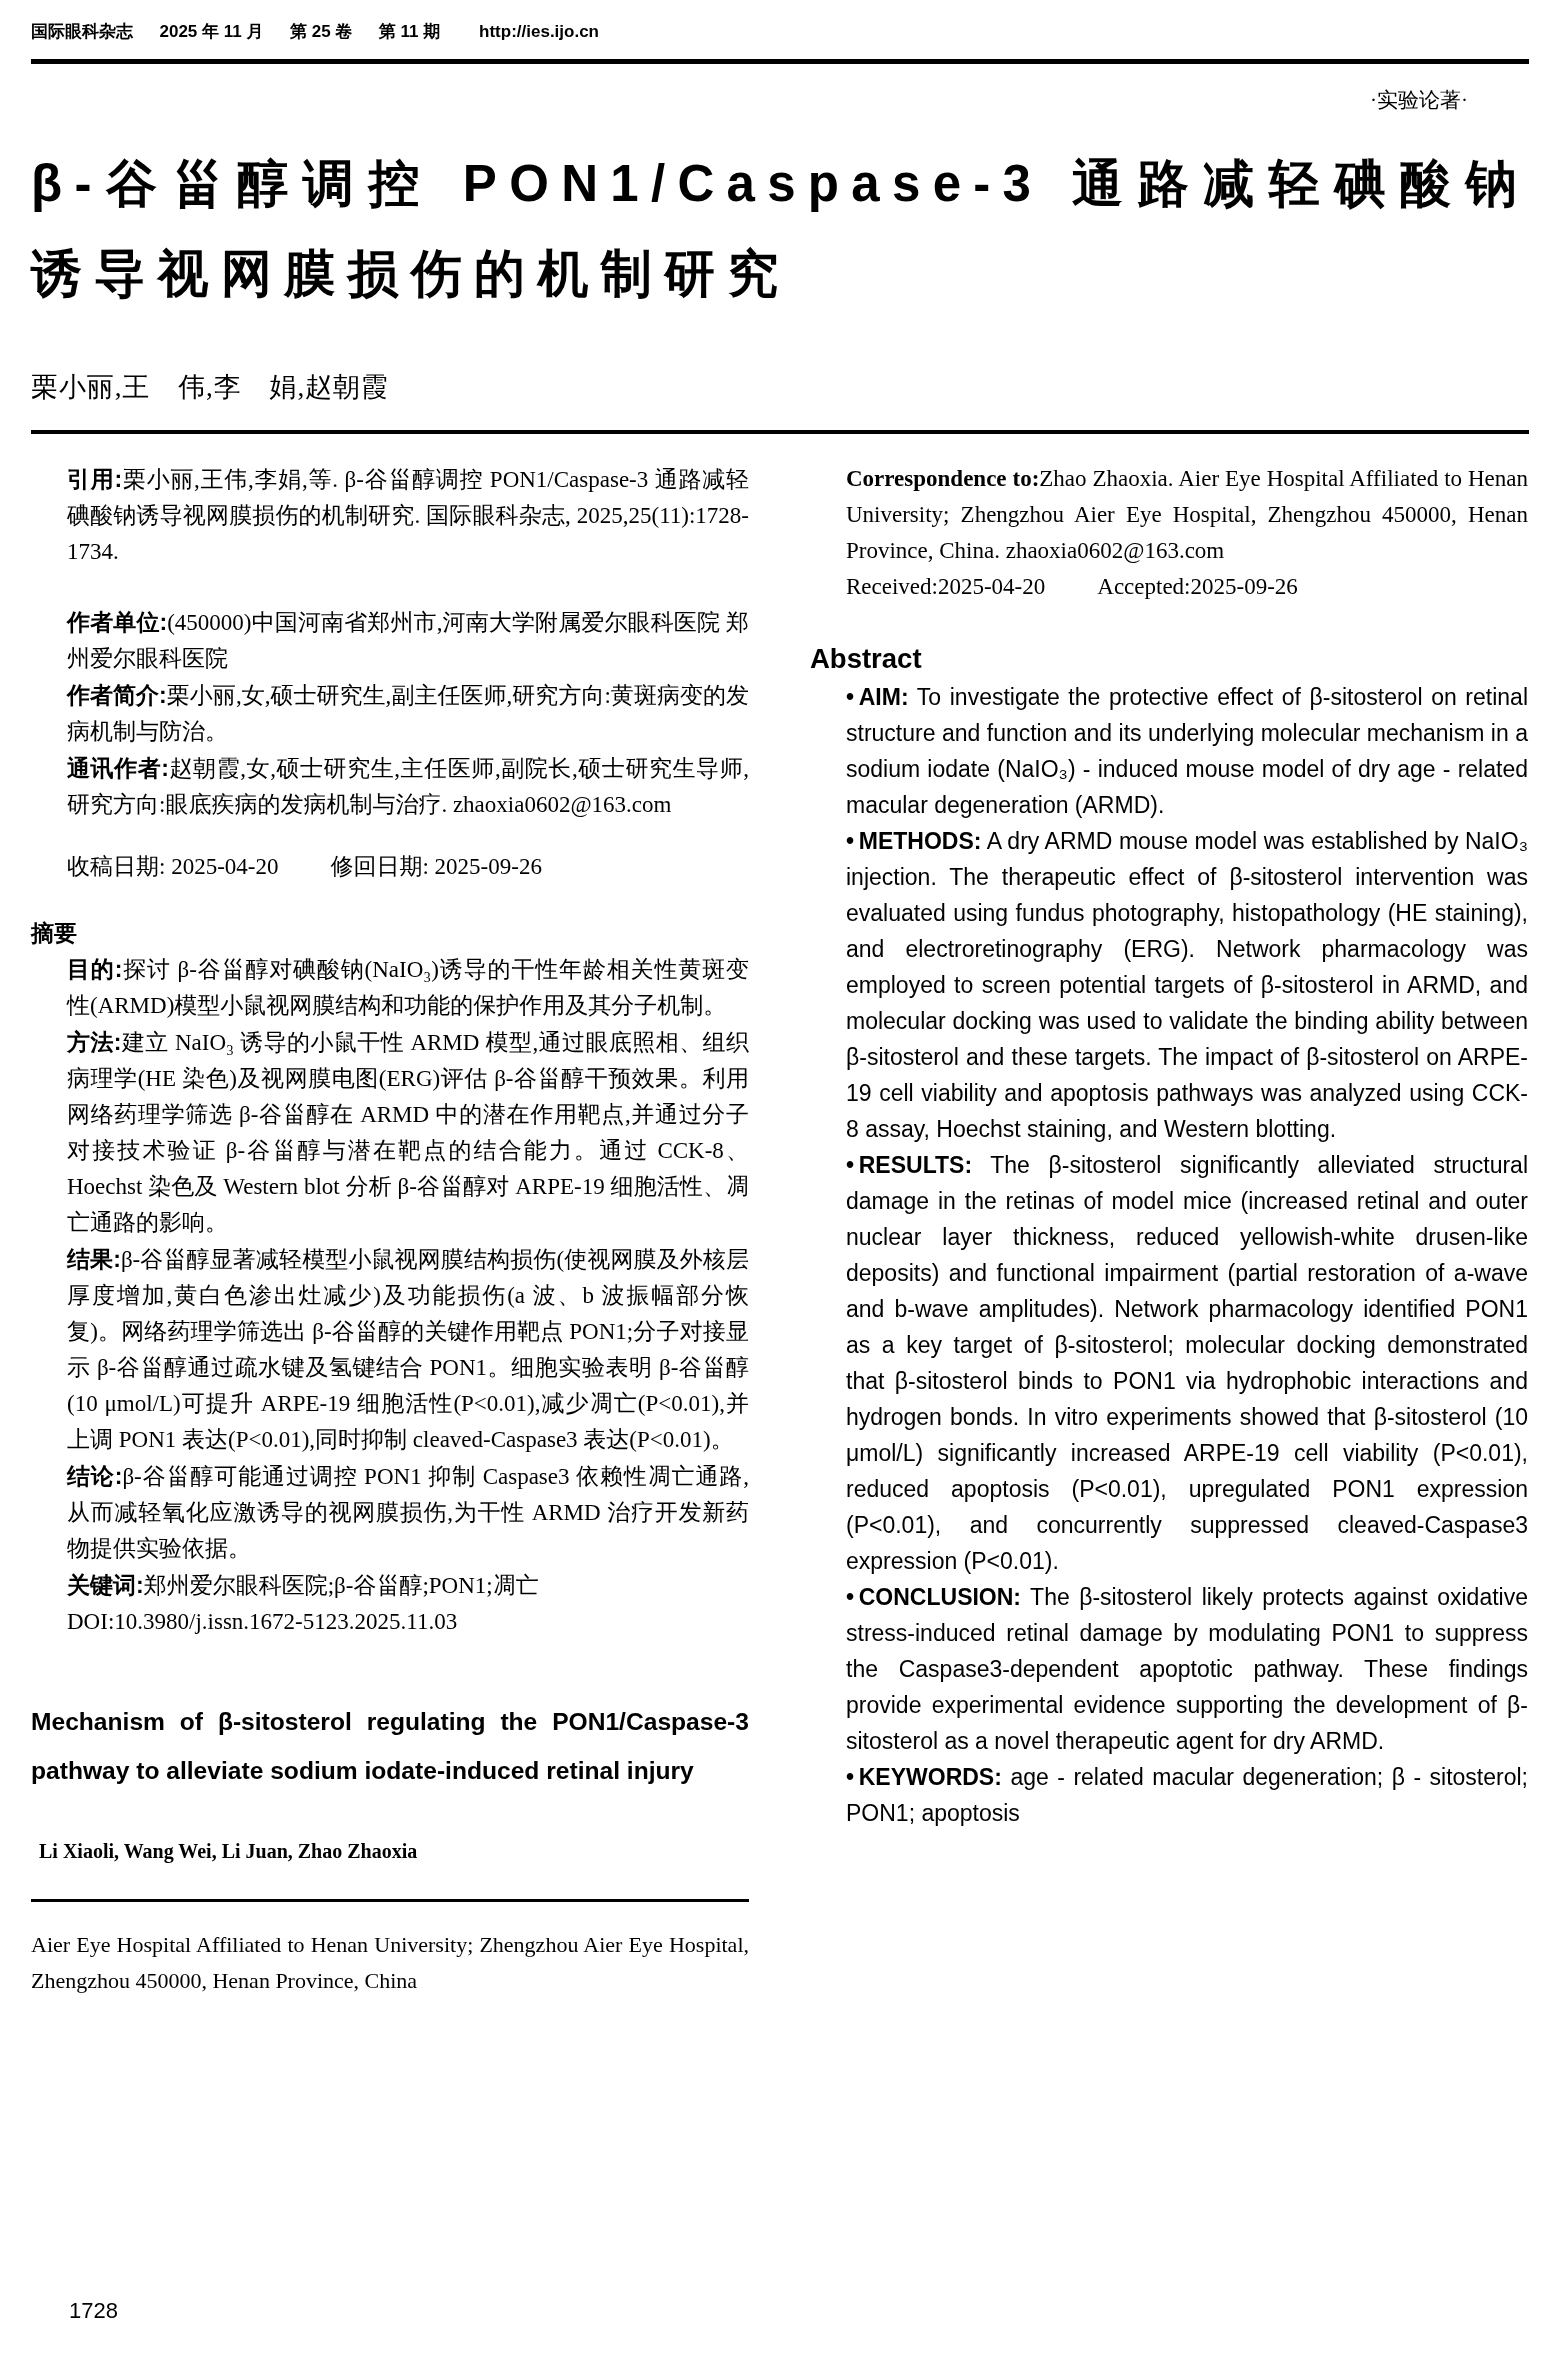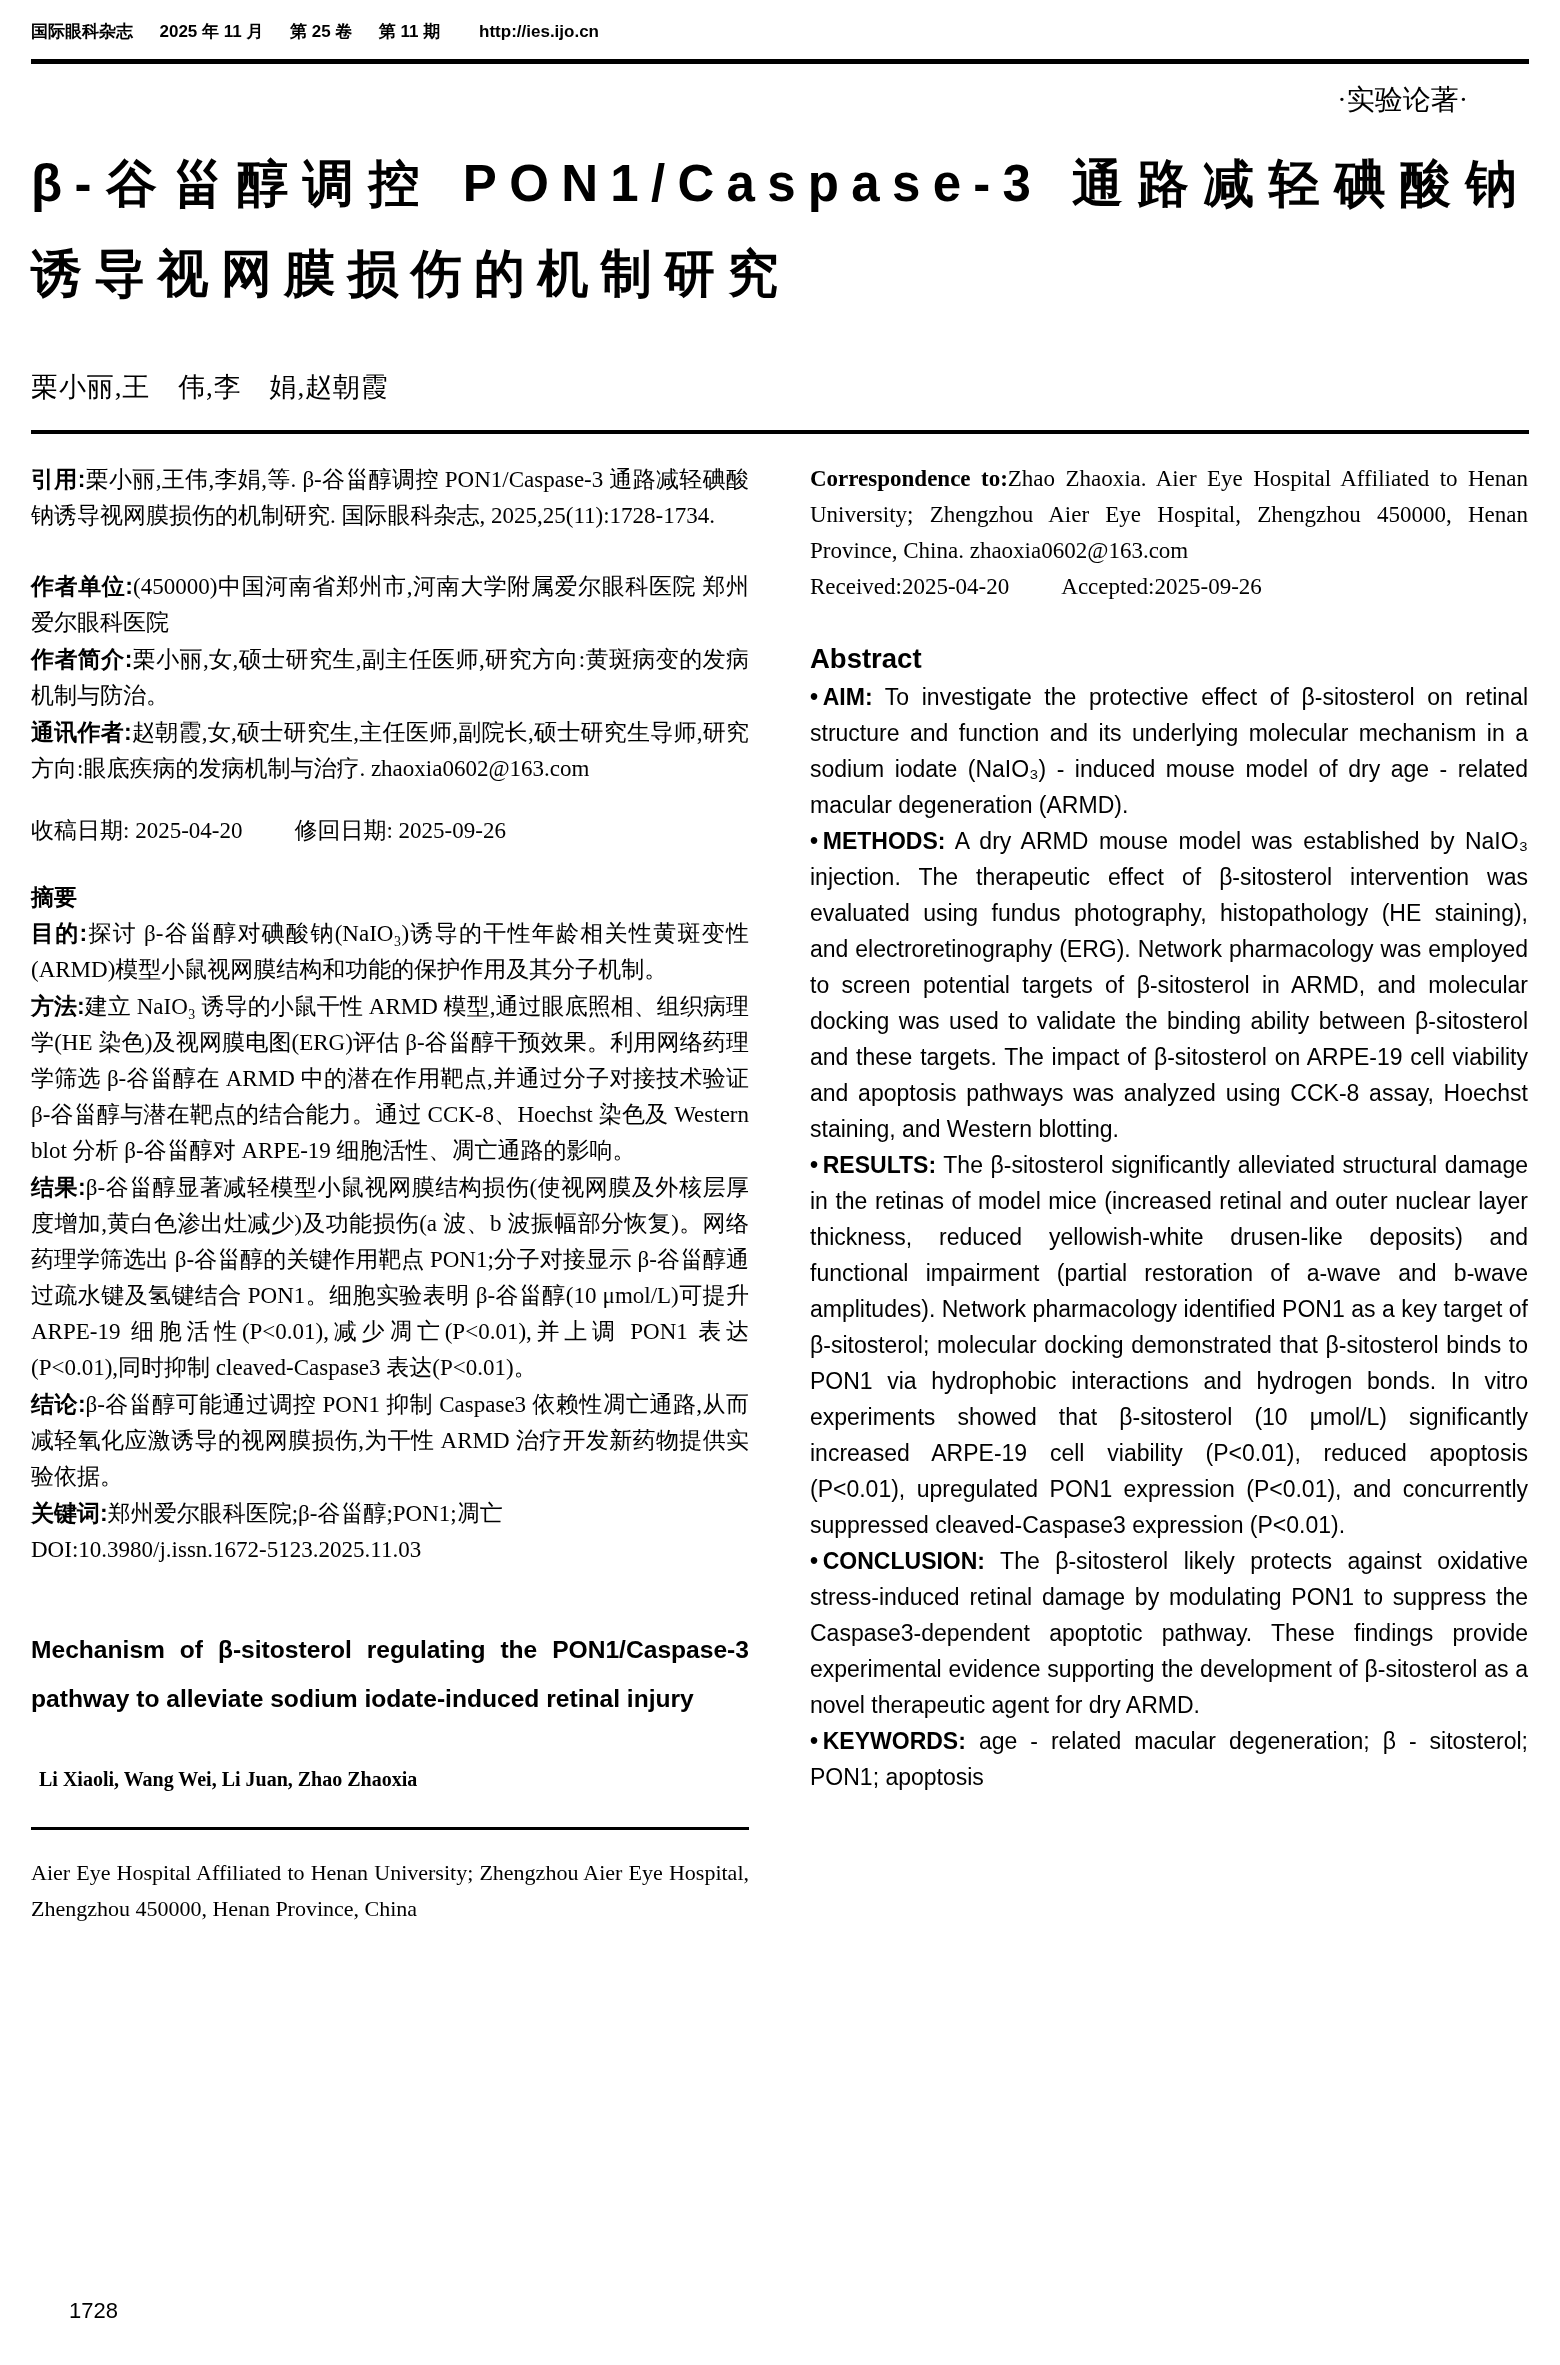--- a/index.html
+++ b/index.html
@@ -13,33 +13,33 @@
   .jheader { border-bottom:5.2px solid #000; padding-bottom:13.3px; }
   .hline1, .hline2 {
     display:flex; align-items:baseline;
     font-family:"Liberation Sans", sans-serif; font-weight:700; font-size:17px; line-height:26.5px;
   }
   .hline1 > span { margin-right:26.5px; }
   .hline1 .url { margin-left:12.3px; }
   .hline2 { margin-top:6.6px; }
   .hline2 > span { margin-right:57px; }
   
-  .article-type { margin-top:24px; text-align:right; padding-right:61px; font-size:28px; line-height:24.6px; }
+  .article-type { margin-top:24px; text-align:right; padding-right:61px; font-size:21px; line-height:24.6px; }
   .title-cn {
     margin-top:26.5px;
     font-family:"Liberation Sans", sans-serif; font-weight:700;
     font-size:51px; line-height:90px; letter-spacing:12.3px;
     text-align:justify;
   }
   .authors-cn { margin-top:52px; font-size:27px; line-height:33px; letter-spacing:0.9px; }
   .title-rule { border:none; border-top:4.3px solid #000; margin-top:26.5px; }
   
   .columns { display:flex; gap:61px; margin-top:26.5px; }
   .col { width:718px; flex:0 0 auto; }
-  .p { font-size:23px; line-height:36px; text-align:justify; }
+  .p { font-size:23px; line-height:36px; text-align:justify;margin-left:36px; }
   .cn { font-family:"Liberation Serif", serif; }
   .lead { font-family:"Liberation Sans", sans-serif; font-weight:700; }
   .lead-serif { font-weight:700; }
   .mb-gap { margin-bottom:34px; }
   .dates-cn { margin-top:26.5px; }
   .dates-cn .sp, .dates-en .sp { display:inline-block; width:52px; }
   .abs-heading-cn {
     margin-top:30px; font-family:"Liberation Sans", sans-serif;
     font-weight:700; font-size:23px; line-height:36px;
   }

